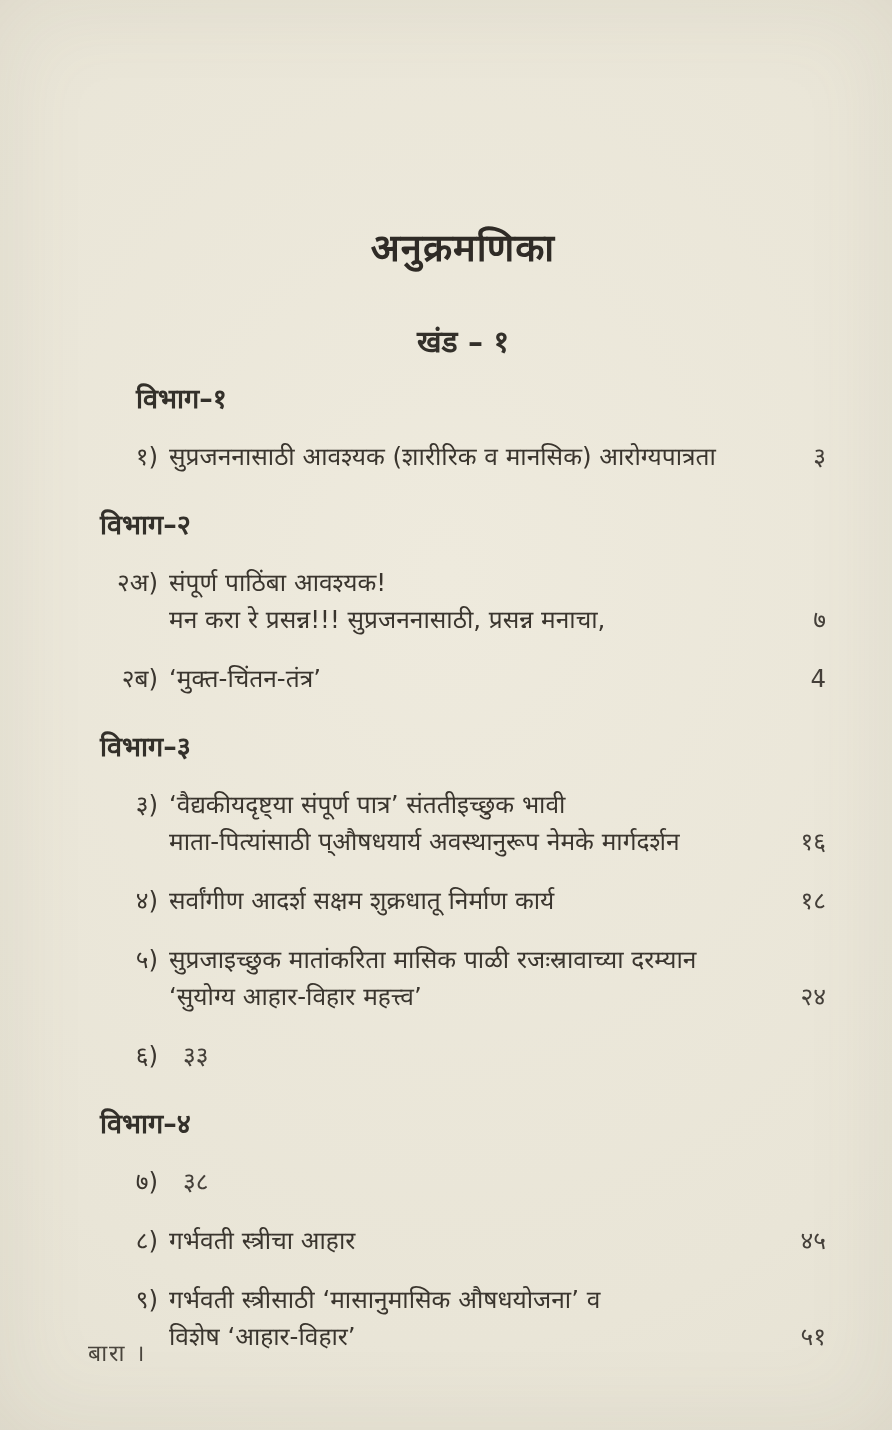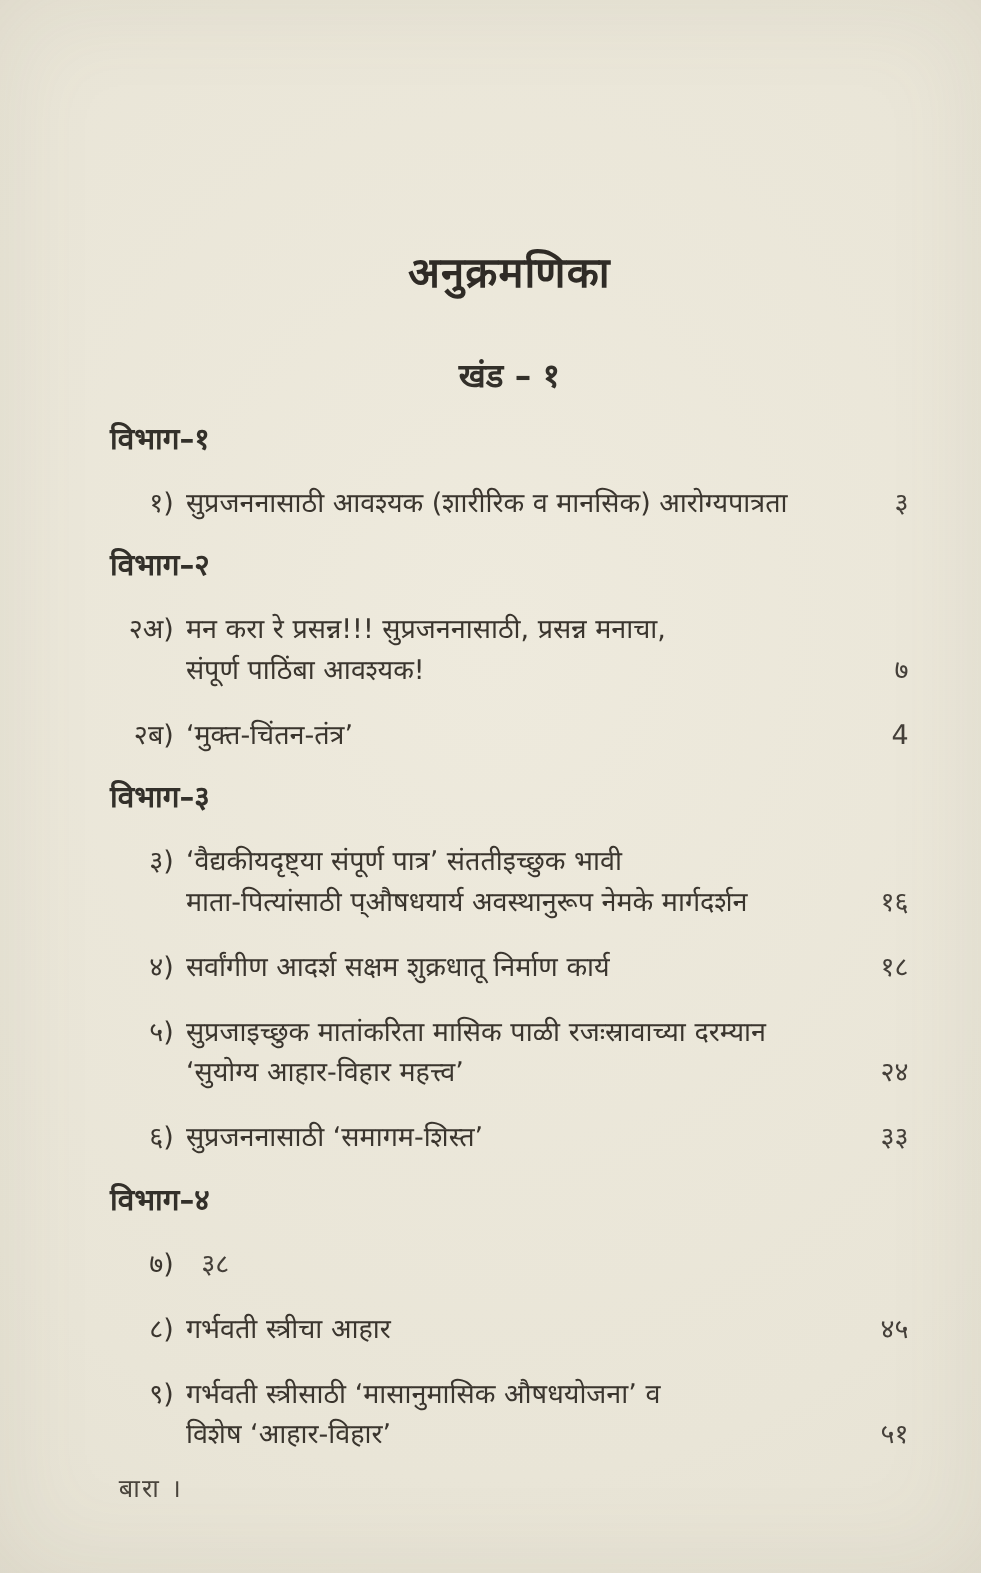--- a/index.html
+++ b/index.html
@@ -30,26 +30,26 @@
     color: #2f2b26;
   }
   .section-heading {
     margin-top: 48px;
     text-align: center;
     font-size: 30px;
     font-weight: bold;
     color: #33302a;
   }
   .group-heading {
-    margin-top: 19px;
+    margin-top: 30px;
     font-size: 27px;
     font-weight: bold;
     color: #33302a;
   }
-  .group-heading.first { margin-top: 18px; }
+  .group-heading.first { margin-top: 18px; margin-left: 36px; }
   .toc-item {
     display: flex;
     margin-top: 22px;
     font-size: 24.5px;
     line-height: 37px;
     color: #3a352e;
   }
   .toc-num {
     width: 58px;
     flex: 0 0 58px;
@@ -61,21 +61,21 @@
   .toc-lines { flex: 1 1 auto; }
   .toc-line { display: block; }
   .toc-page {
     align-self: flex-end;
     margin-left: 14px;
     white-space: nowrap;
     color: #45403a;
   }
   .footer-label {
     position: absolute;
-    left: 108px;
+    left: 88px;
     top: 1336px;
     font-size: 23px;
     color: #4a453d;
     letter-spacing: 2px;
   }
   
   .page::after {
     content: "";
     position: absolute; inset: 0;
     pointer-events: none;
@@ -100,22 +100,22 @@
         <span class="toc-line">सुप्रजननासाठी आवश्यक (शारीरिक व मानसिक) आरोग्यपात्रता</span>
       </span>
       <span class="toc-page">३</span>
     </div>
 
     <div class="group-heading">विभाग–२</div>
 
     <div class="toc-item">
       <span class="toc-num">२अ)</span>
       <span class="toc-lines">
+        <span class="toc-line">संपूर्ण पाठिंबा आवश्यक!</span>
         <span class="toc-line">मन करा रे प्रसन्न!!! सुप्रजननासाठी, प्रसन्न मनाचा,</span>
-        <span class="toc-line">संपूर्ण पाठिंबा आवश्यक!</span>
       </span>
       <span class="toc-page">७</span>
     </div>
 
     <div class="toc-item">
       <span class="toc-num">२ब)</span>
       <span class="toc-lines">
         <span class="toc-line">‘मुक्त-चिंतन-तंत्र’</span>
       </span>
       <span class="toc-page">4</span>
@@ -144,23 +144,20 @@
       <span class="toc-num">५)</span>
       <span class="toc-lines">
         <span class="toc-line">सुप्रजाइच्छुक मातांकरिता मासिक पाळी रजःस्रावाच्या दरम्यान</span>
         <span class="toc-line">‘सुयोग्य आहार-विहार महत्त्व’</span>
       </span>
       <span class="toc-page">२४</span>
     </div>
 
     <div class="toc-item">
       <span class="toc-num">६)</span>
-      <span class="toc-lines">
-        <span class="toc-line">सुप्रजननासाठी ‘समागम-शिस्त’</span>
-      </span>
       <span class="toc-page">३३</span>
     </div>
 
     <div class="group-heading">विभाग–४</div>
 
     <div class="toc-item">
       <span class="toc-num">७)</span>
       <span class="toc-page">३८</span>
     </div>
 

